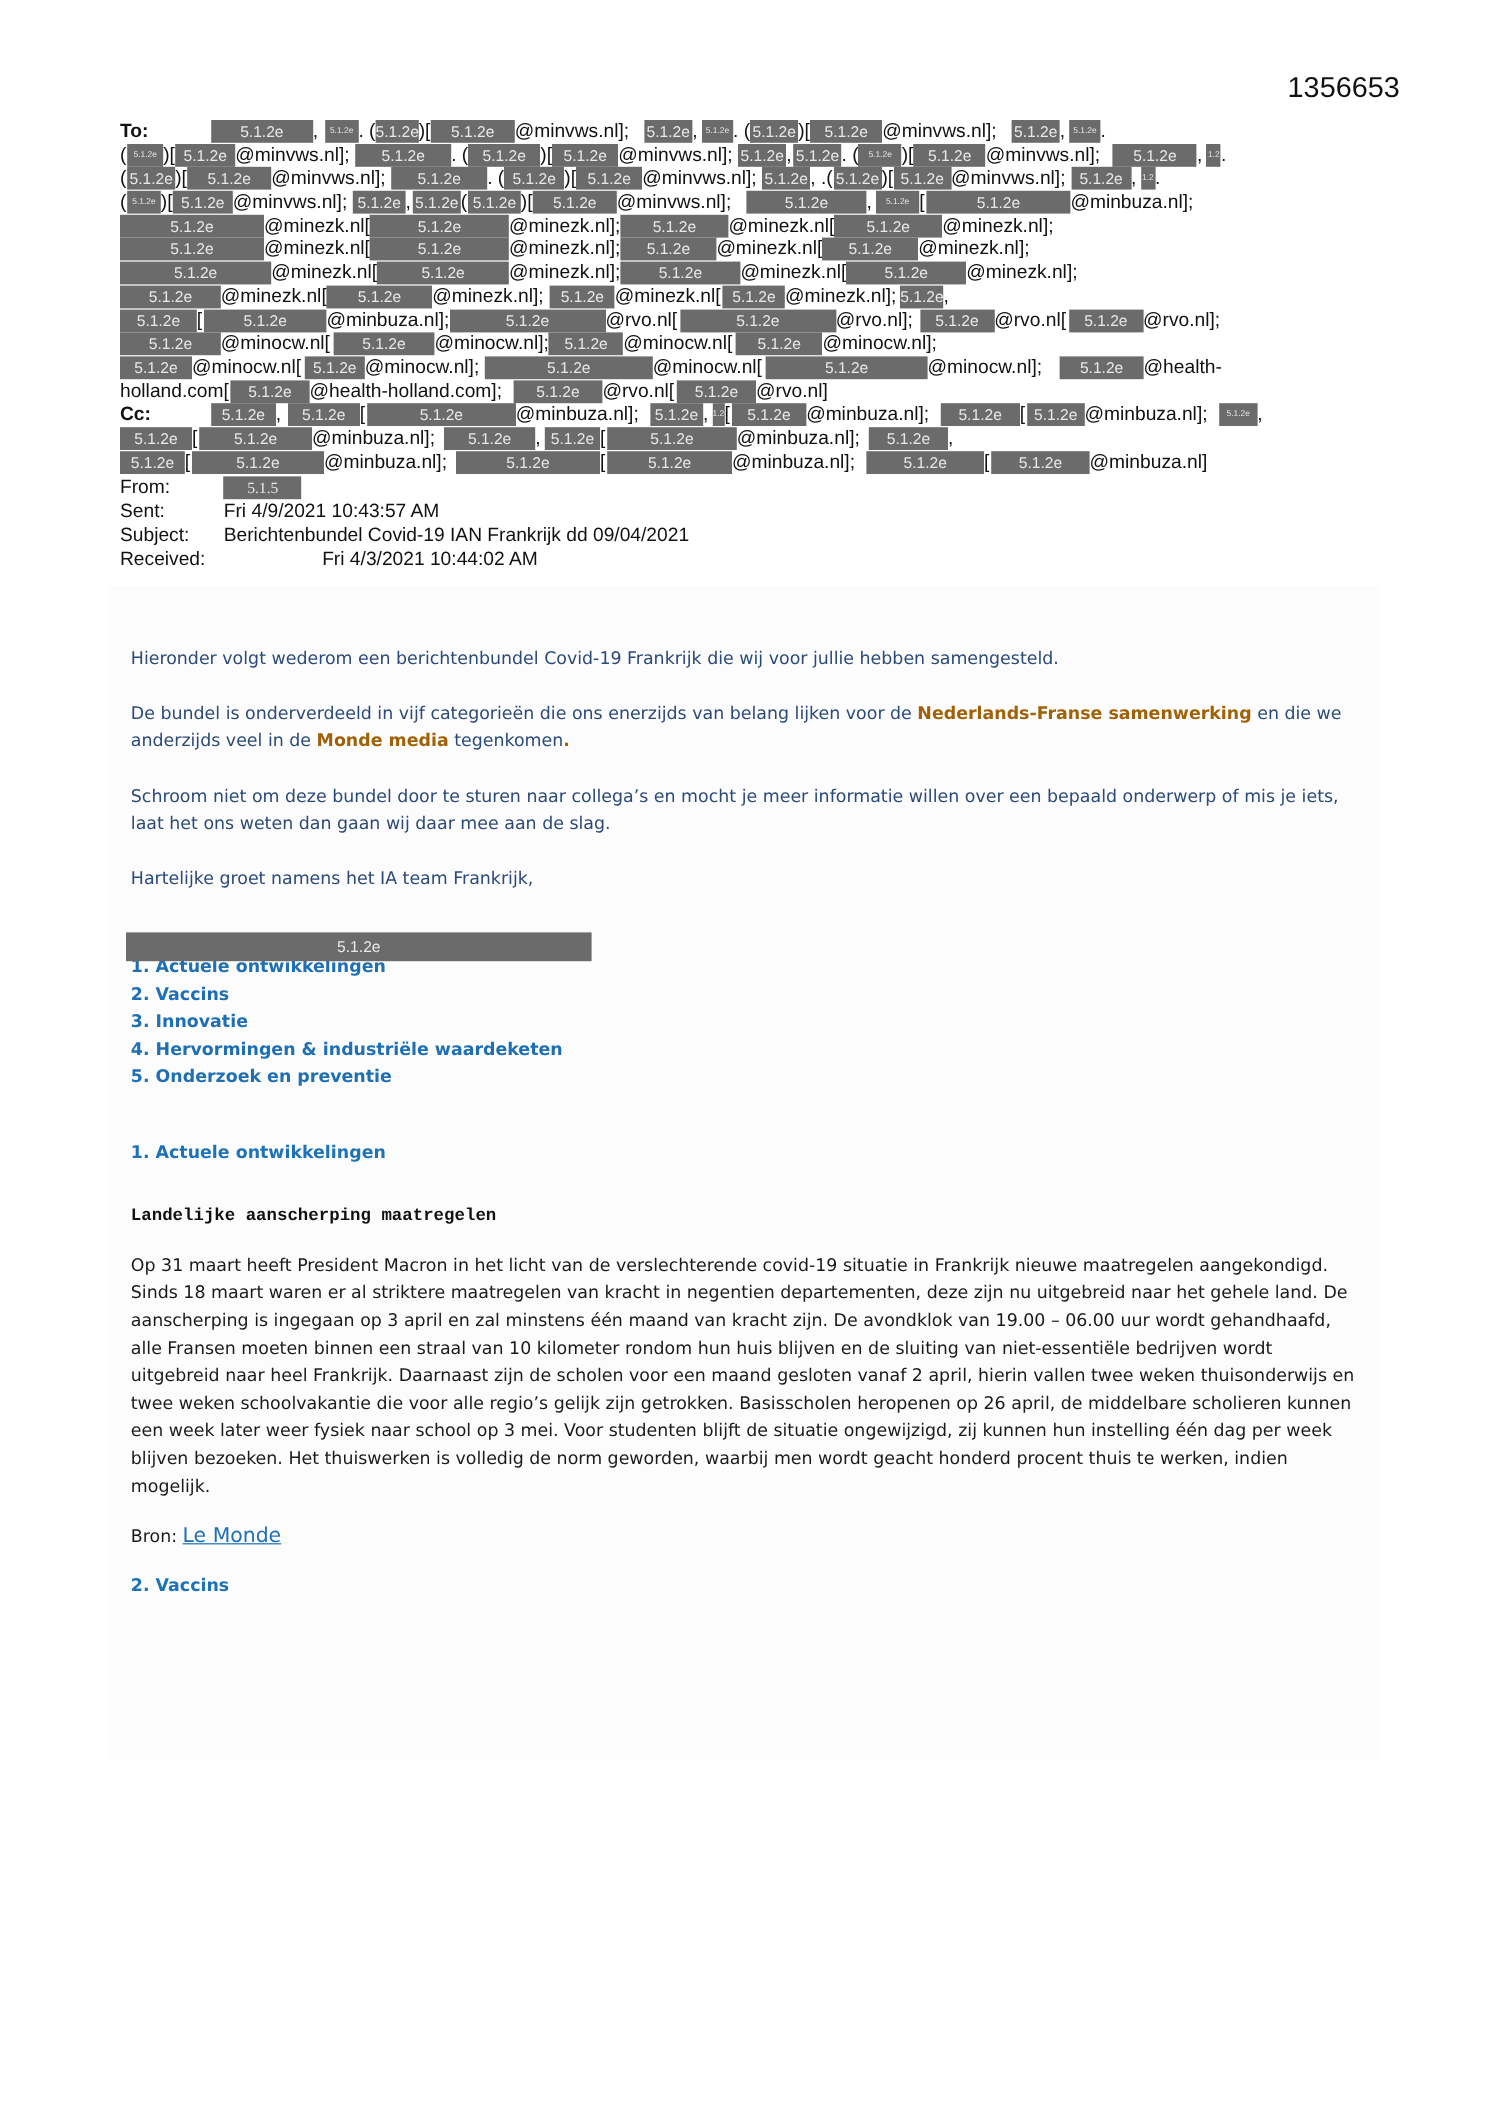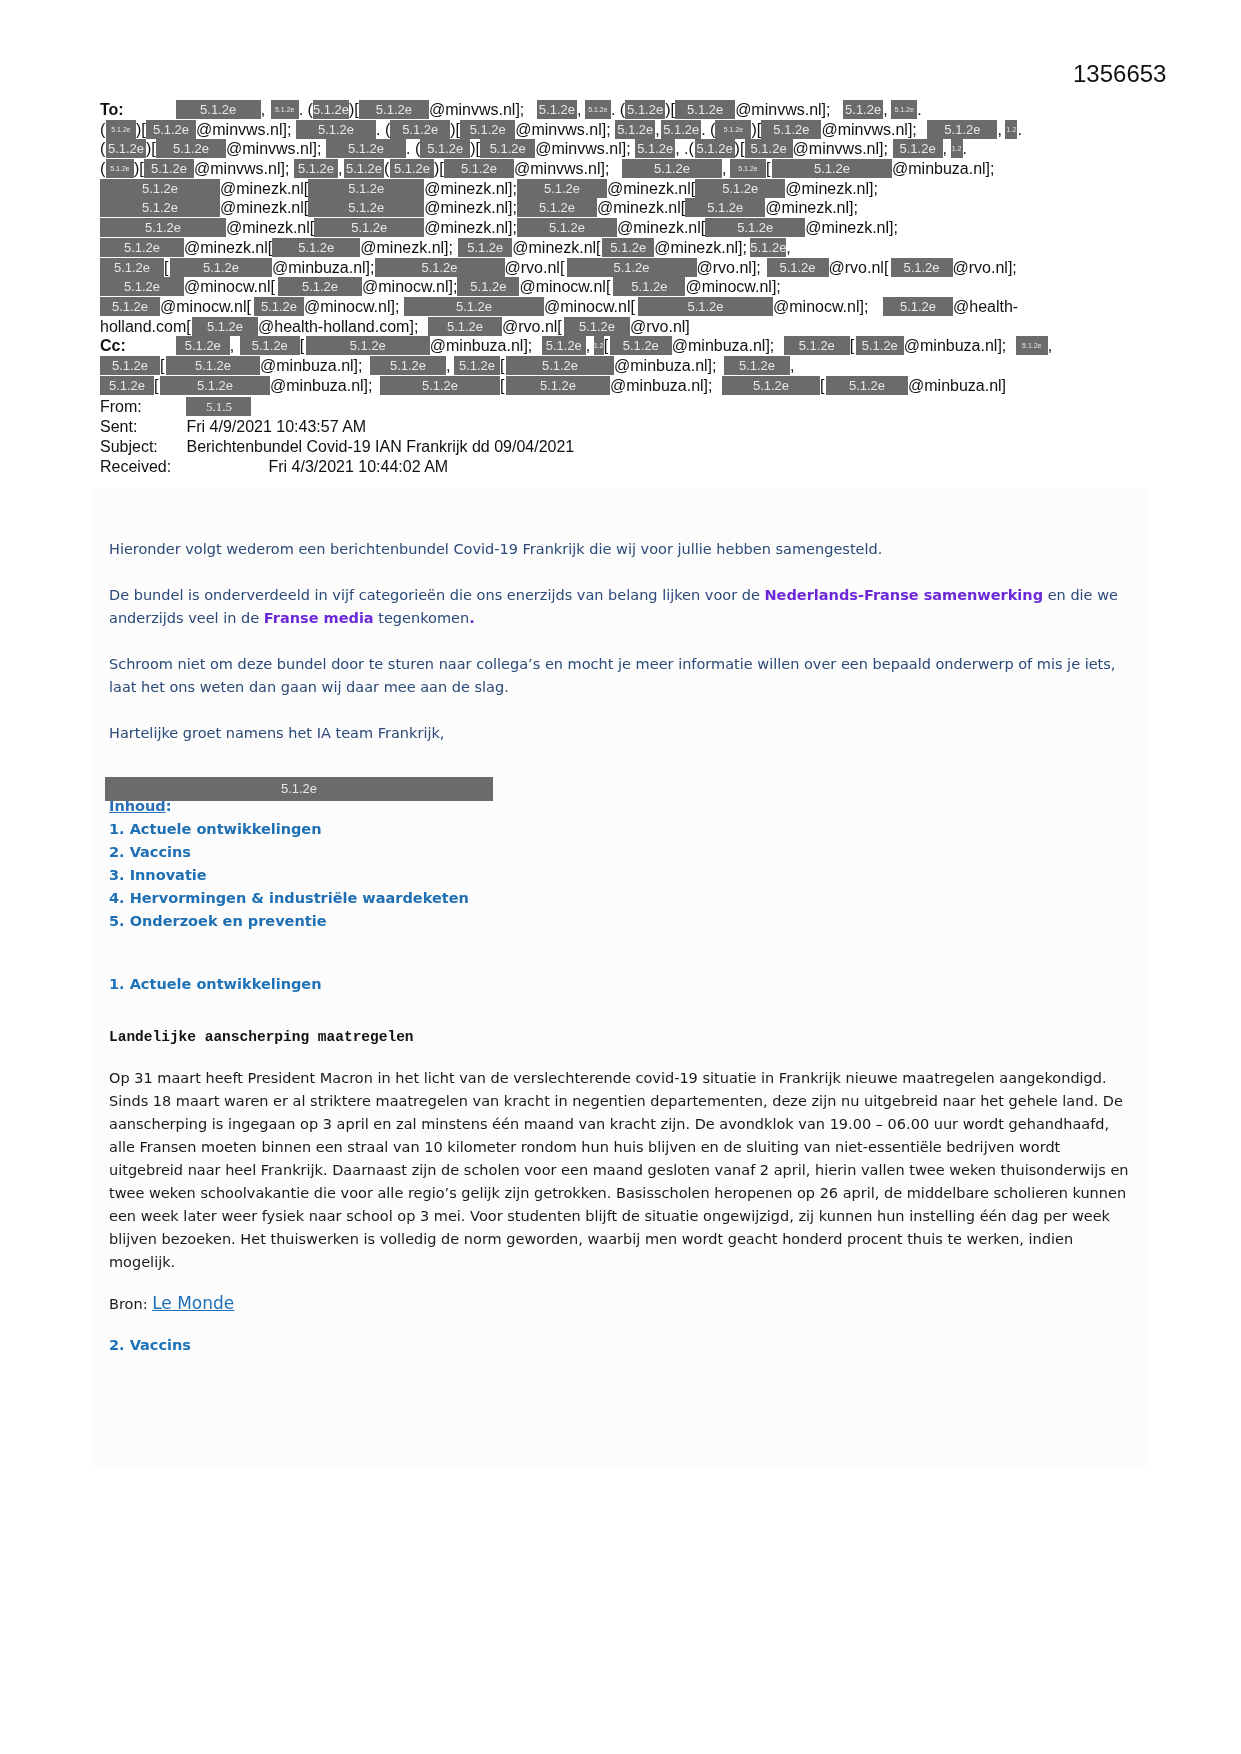--- a/index.html
+++ b/index.html
@@ -28,21 +28,21 @@
     .body-bg {
       position: absolute; left: 90px; top: 488px; width: 1060px; height: 978px;
       background: #fcfcfc;
     }
     .body {
       position: absolute; left: 109px; top: 515px; width: 1020px;
       font-family: "DejaVu Sans", sans-serif; font-size: 14.5px; color: #2b4a78;
       line-height: 23px;
     }
     .body p { margin: 0; }
-    .body b { color: #6d28d9; }
+    .body b { color: #a16207; }
     .sig-red {
       position: absolute; left: 105px; top: 777px; width: 388px; height: 24px;
       background: #6b6b6b; color: #e8e8e8; text-align: center;
       font-family: "Liberation Sans", sans-serif; font-size: 13px; line-height: 24px;
     }
     .toc-title { color: #2a6fb8; font-weight: bold; text-decoration: underline; }
     .toc-item { color: #1e6fb3; font-weight: bold; }
     .sec-head { color: #1e73b8; font-weight: bold; }
     .sub-head { color: #111; font-weight: bold; }
     .para { color: #1a1a1a; }
@@ -87,26 +87,25 @@
   <div class="meta-row">
     <span class="lab" style="width:164px;">Received:</span>
     <span>Fri 4/3/2021 10:44:02 AM</span>
   </div>
 </div>
 
 <div class="body-bg"></div>
 
 <div class="body">
   <p style="margin-top:23px;">Hieronder volgt wederom een berichtenbundel Covid-19 Frankrijk die wij voor jullie hebben samengesteld.</p>
-  <p style="margin-top:23px;"><span>De bundel is onderverdeeld in vijf categorieën die ons enerzijds van belang lijken voor de </span><b>Nederlands-Franse samenwerking</b><span> en die we anderzijds veel in de </span><b>Franse media</b><span> tegenkomen</span><b>.</b></p>
+  <p style="margin-top:23px;"><span>De bundel is onderverdeeld in vijf categorieën die ons enerzijds van belang lijken voor de </span><b>Nederlands-Franse samenwerking</b><span> en die we anderzijds veel in de </span><b>Monde media</b><span> tegenkomen</span><b>.</b></p>
   <p style="margin-top:23px;">Schroom niet om deze bundel door te sturen naar collega’s en mocht je meer informatie willen over een bepaald onderwerp of mis je iets, laat het ons weten dan gaan wij daar mee aan de slag.</p>
   <p style="margin-top:23px;">Hartelijke groet namens het IA team Frankrijk,</p>
 
   <div style="margin-top:50px;">
-    <div><span class="toc-title">Inhoud</span><span class="toc-item">:</span></div>
     <div class="toc-item">1. Actuele ontwikkelingen</div>
     <div class="toc-item">2. Vaccins</div>
     <div class="toc-item">3. Innovatie</div>
     <div class="toc-item">4. Hervormingen &amp; industriële waardeketen</div>
     <div class="toc-item">5. Onderzoek en preventie</div>
   </div>
 
   <p class="sec-head" style="margin-top:40px;">1. Actuele ontwikkelingen</p>
   <p class="sub-head" style="margin-top:30px;font-family:Liberation Mono, monospace;">Landelijke aanscherping maatregelen</p>
   <p class="para" style="margin-top:18px;">Op 31 maart heeft President Macron in het licht van de verslechterende covid-19 situatie in Frankrijk nieuwe maatregelen aangekondigd. Sinds 18 maart waren er al striktere maatregelen van kracht in negentien departementen, deze zijn nu uitgebreid naar het gehele land. De aanscherping is ingegaan op 3 april en zal minstens één maand van kracht zijn. De avondklok van 19.00 – 06.00 uur wordt gehandhaafd, alle Fransen moeten binnen een straal van 10 kilometer rondom hun huis blijven en de sluiting van niet-essentiële bedrijven wordt uitgebreid naar heel Frankrijk. Daarnaast zijn de scholen voor een maand gesloten vanaf 2 april, hierin vallen twee weken thuisonderwijs en twee weken schoolvakantie die voor alle regio’s gelijk zijn getrokken.  Basisscholen heropenen op 26 april, de middelbare scholieren kunnen een week later weer fysiek naar school op 3 mei. Voor studenten blijft de situatie ongewijzigd, zij kunnen hun instelling één dag per week blijven bezoeken. Het thuiswerken is volledig de norm geworden, waarbij men wordt geacht honderd procent thuis te werken, indien mogelijk.</p>

